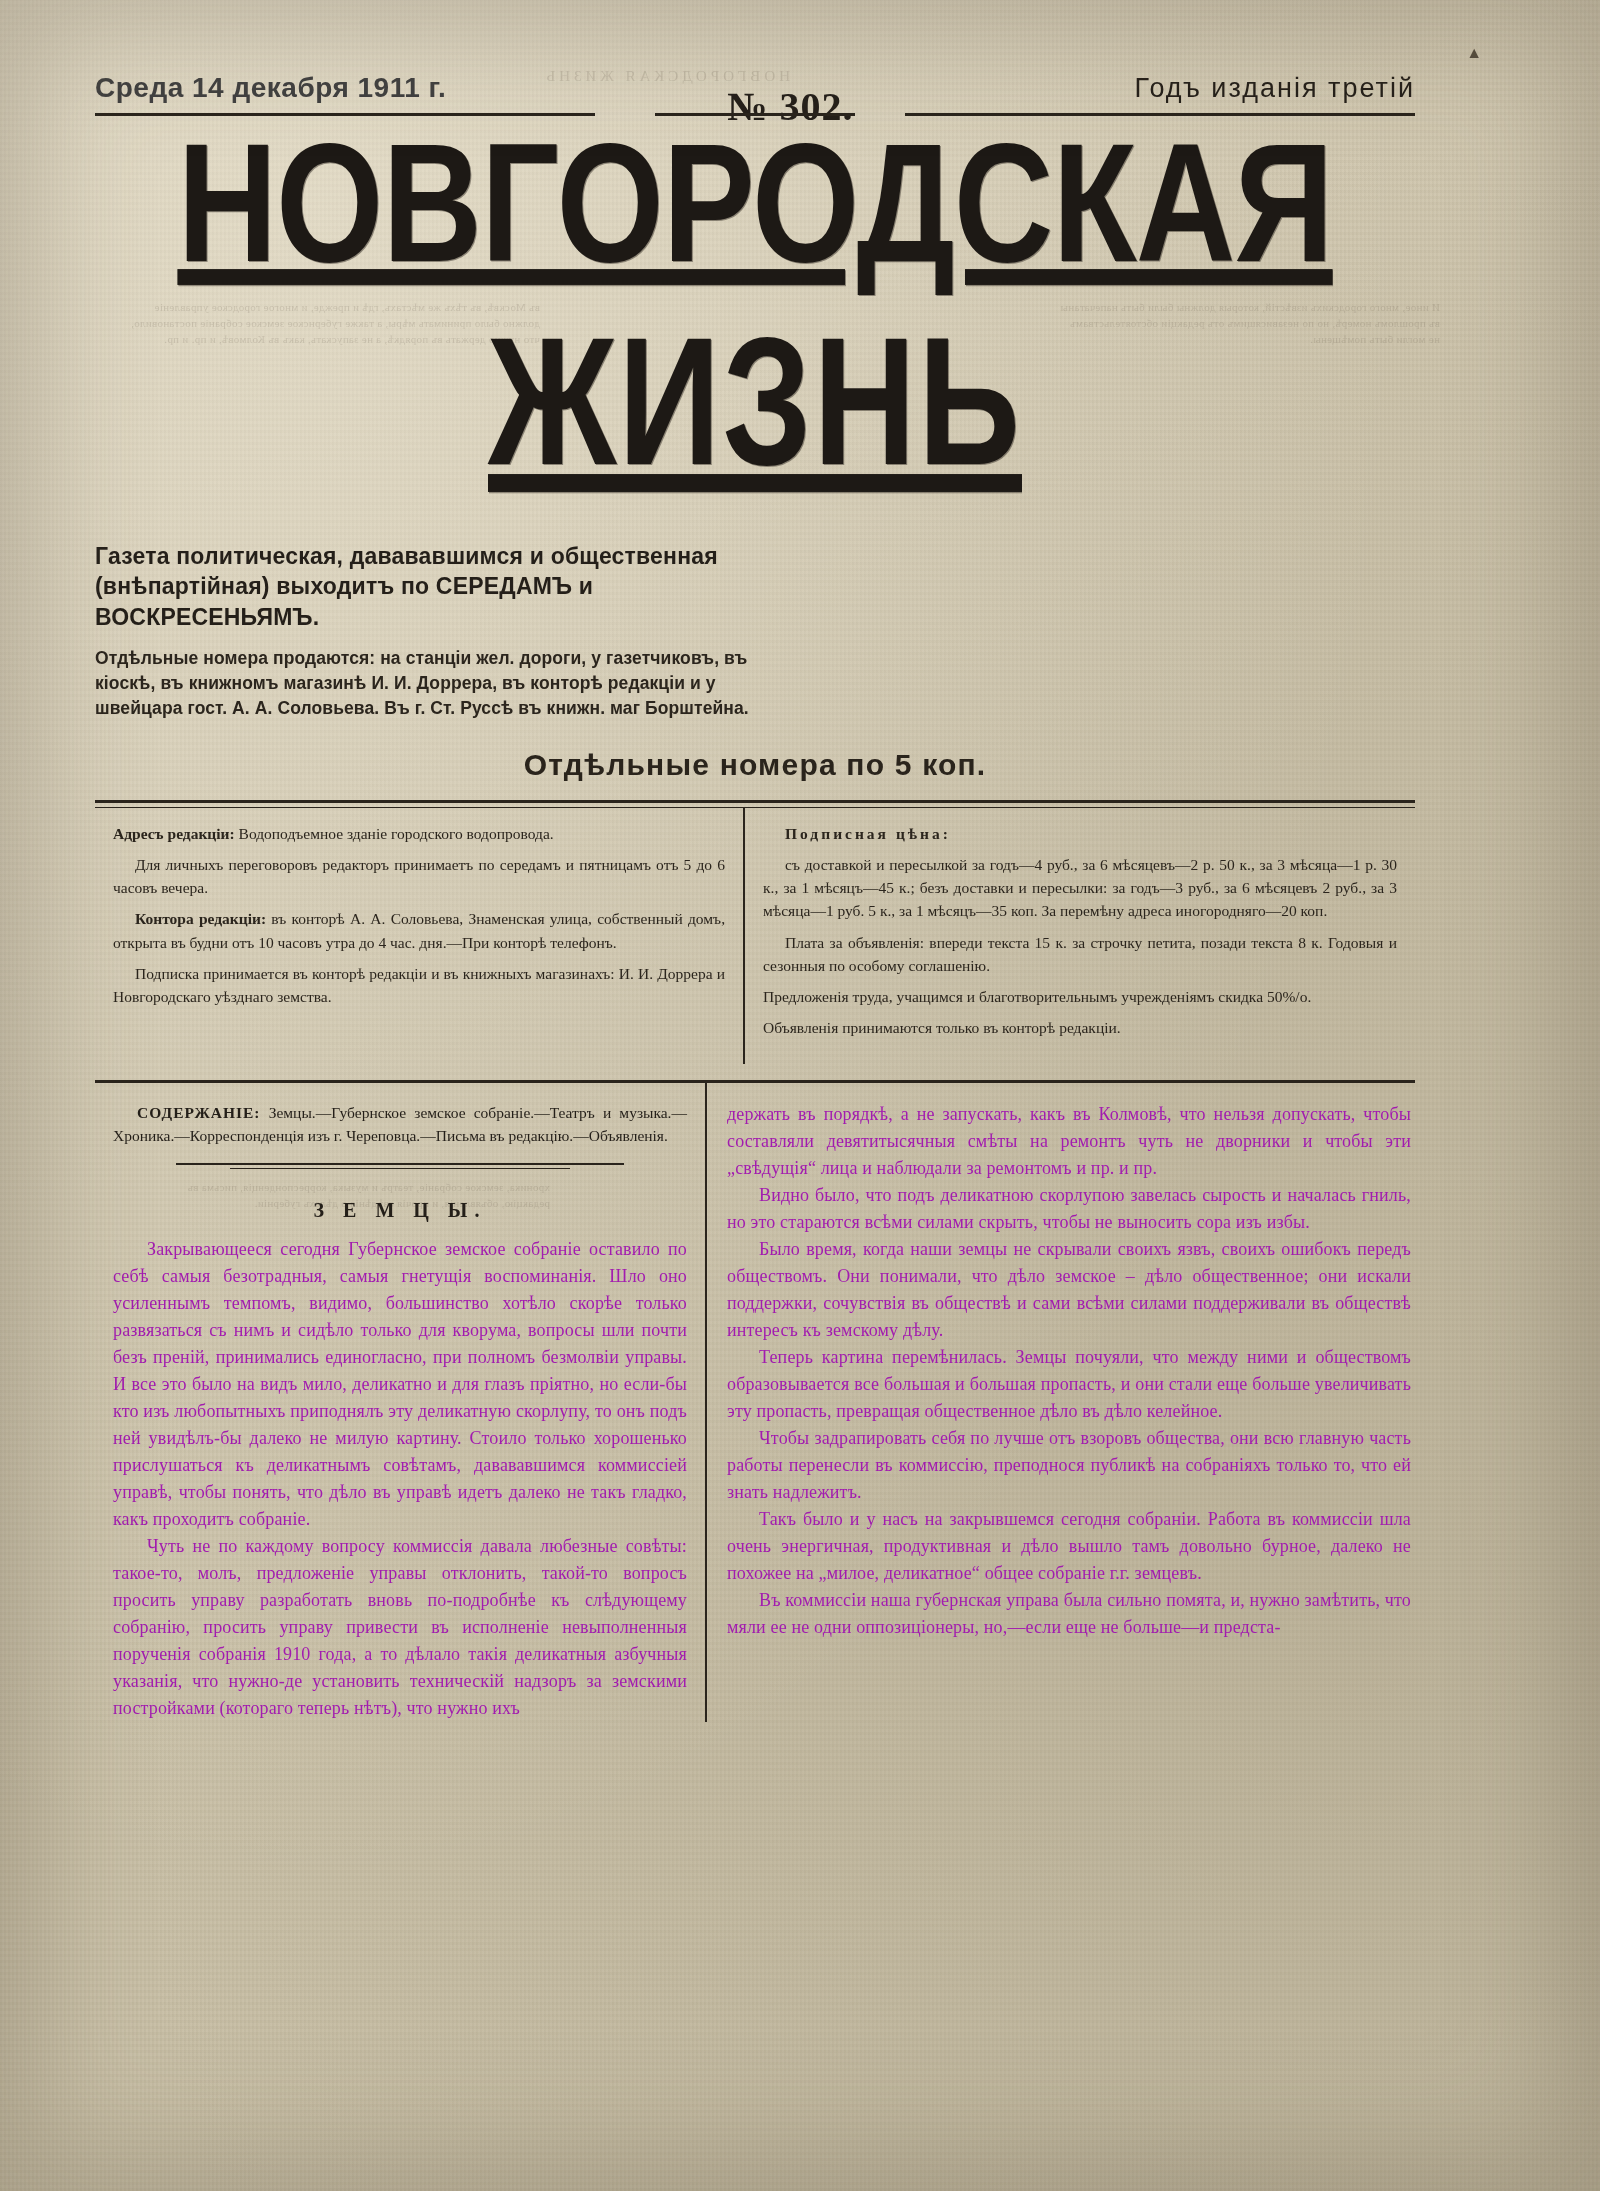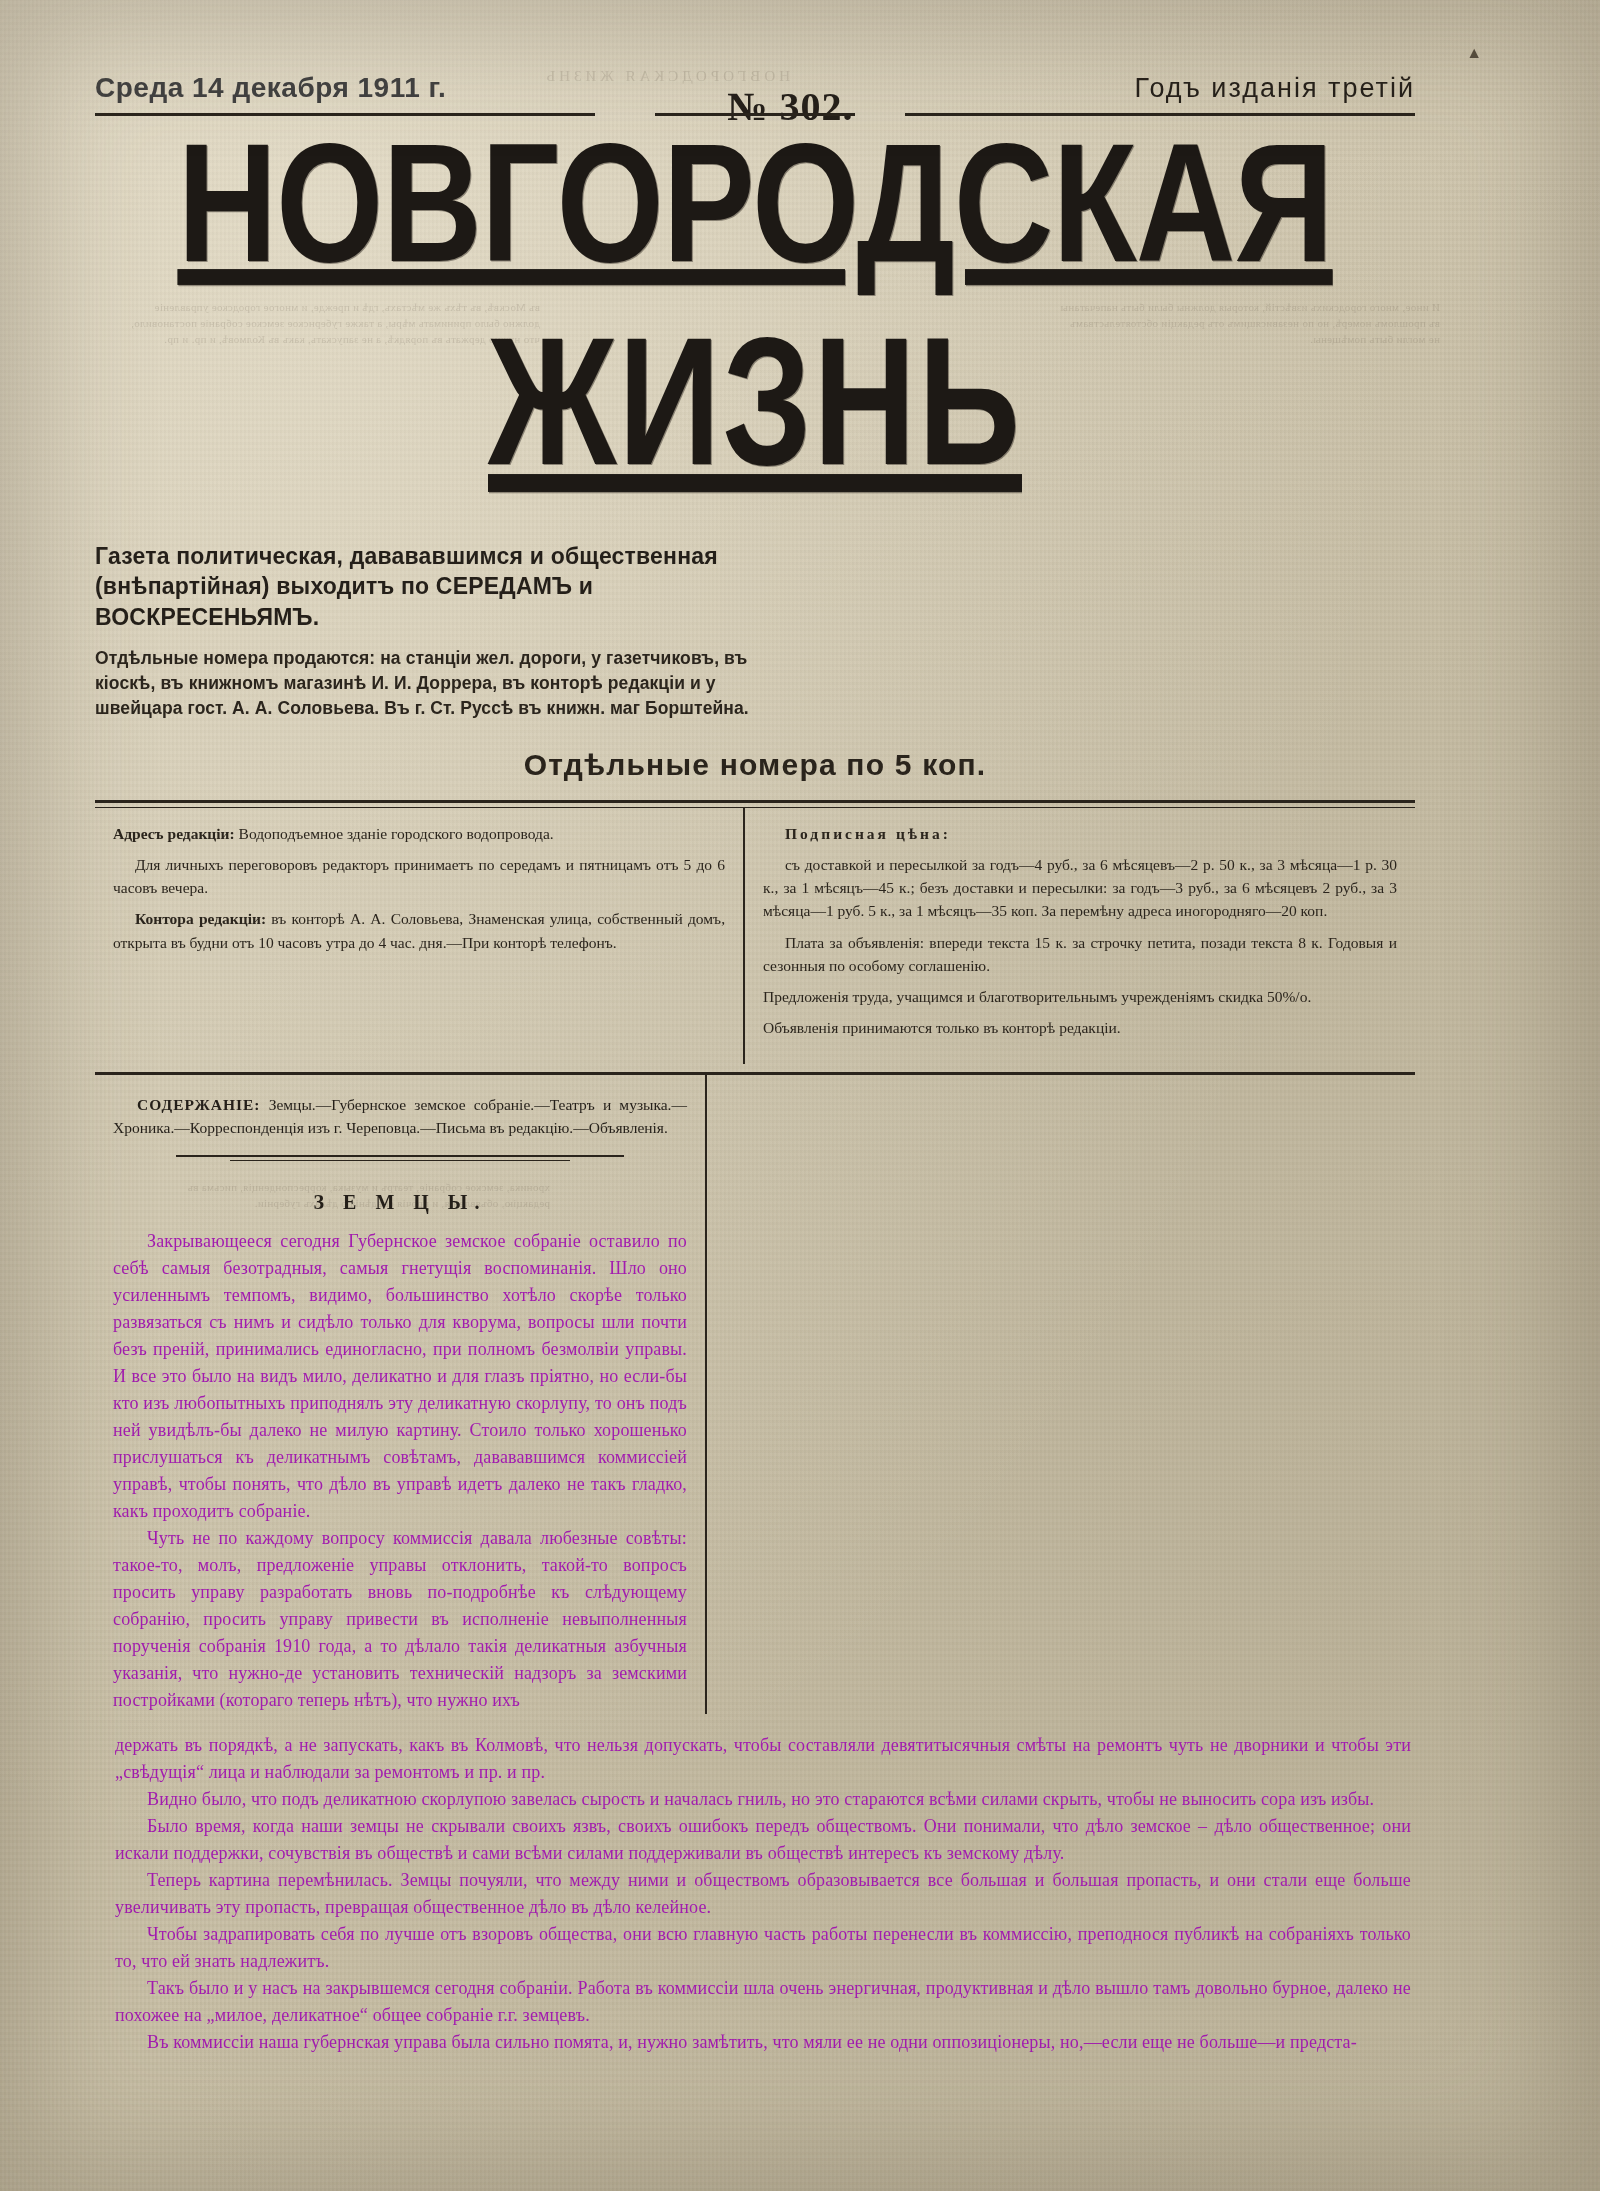--- a/index.html
+++ b/index.html
@@ -185,23 +185,22 @@
   .ctr {
     text-align: center;
     letter-spacing: 3px;
     font-weight: 700;
     text-indent: 0;
     margin-bottom: 6px;
   }
   
   .bodywrap {
     display: flex;
-    margin-top: 8px;
+    margin-top: 16px;
     border-top: 3px solid #2a241c;
-    flex-direction: column;
   }
   .colL {
     width: 612px;
     padding: 18px 18px 0 18px;
     border-right: 2px solid #2a241c;
     box-sizing: border-box;
   }
   .colR {
     flex: 1;
     padding: 18px 4px 0 20px;
@@ -310,20 +309,21 @@
 
     <div class="infobox">
       <div class="col left">
         <p class="noind">
           <span class="lbl">Адресъ редакціи:</span> Водоподъемное зданіе городского водопровода.
         </p>
         <p>Для личныхъ переговоровъ редакторъ принимаетъ по середамъ и пятницамъ отъ 5 до 6 часовъ вечера.</p>
         <p>
           <span class="lbl">Контора редакціи:</span> въ конторѣ А. А. Соловьева, Знаменская улица, собственный домъ, открыта въ будни отъ 10 часовъ утра до 4 час. дня.—При конторѣ телефонъ.
         </p>
+        <p>Подписка принимается въ конторѣ редакціи и въ книжныхъ магазинахъ: И. И. Доррера и Новгородскаго уѣзднаго земства.</p>
       </div>
       <div class="col right">
         <p class="ctr">Подписная цѣна:</p>
         <p>съ доставкой и пересылкой за годъ—4 руб., за 6 мѣсяцевъ—2 р. 50 к., за 3 мѣсяца—1 р. 30 к., за 1 мѣсяцъ—45 к.; безъ доставки и пересылки: за годъ—3 руб., за 6 мѣсяцевъ 2 руб., за 3 мѣсяца—1 руб. 5 к., за 1 мѣсяцъ—35 коп. За перемѣну адреса иногородняго—20 коп.</p>
         <p>Плата за объявленія: впереди текста 15 к. за строчку петита, позади текста 8 к. Годовыя и сезонныя по особому соглашенію.</p>
         <p class="noind">Предложенія труда, учащимся и благотворительнымъ учрежденіямъ скидка 50%/о.</p>
         <p class="noind">Объявленія принимаются только въ конторѣ редакціи.</p>
       </div>
     </div>
 

